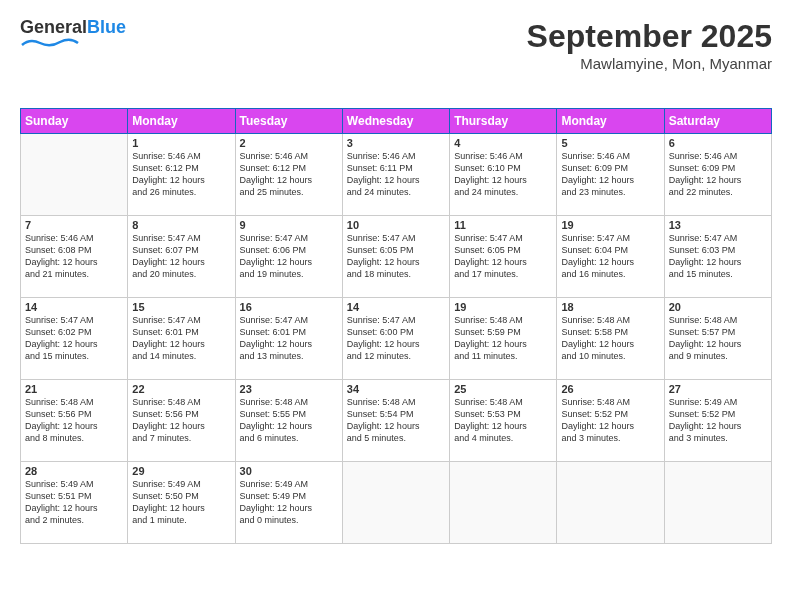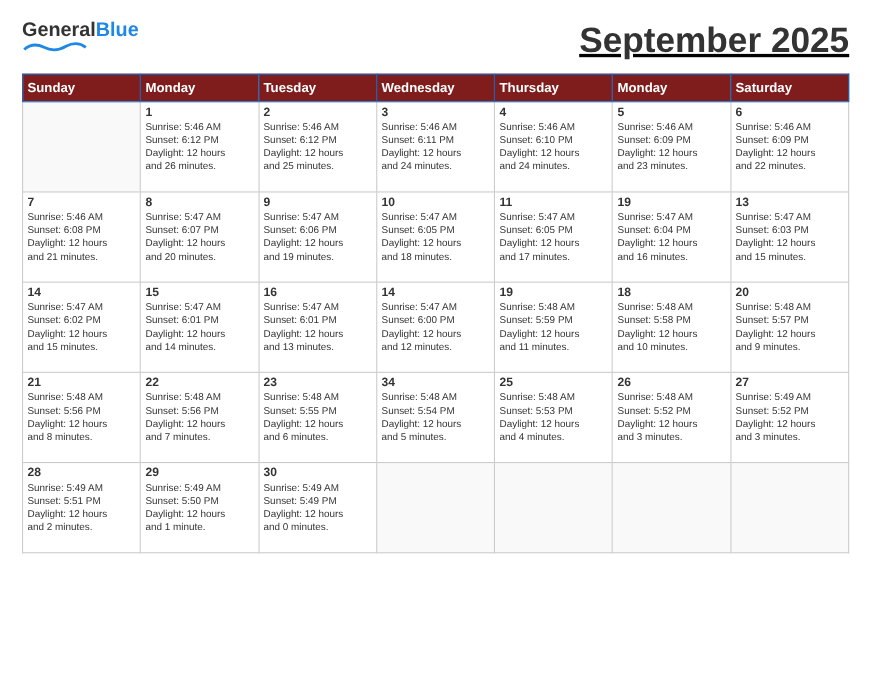--- a/index.html
+++ b/index.html
@@ -9,59 +9,59 @@
       width: 792px;
       height: 612px;
       overflow: hidden;
     }
     .page {
       width: 792px;
       height: 506px;
       padding: 18px 20px;
       display: flex;
       flex-direction: column;
+      gap: 26px;
     }
     .header {
       display: flex;
       justify-content: space-between;
       align-items: flex-start;
       margin-bottom: 10px;
     }
     .logo {
       display: flex;
       align-items: center;
     }
     .logo-text {
       font-size: 18px;
       font-weight: bold;
       line-height: 1.1;
     }
     .logo-general { color: #333; }
     .title-block {
       text-align: right;
-      text-decoration: underline;
     }
     .month-title {
       font-size: 32px;
       font-weight: bold;
       color: #333;
     }
     .location {
       font-size: 15px;
       color: #444;
     }
     .calendar {
       flex: 1;
       border: 1px solid #ccc;
       border-collapse: collapse;
       width: 100%;
       table-layout: fixed;
     }
     .calendar th {
-      background: #7f1d1d;
+      background: #d946ef;
       color: #fff;
       font-size: 12px;
       font-weight: bold;
       padding: 5px 4px;
       text-align: left;
       border: 1px solid #1565c0;
     }
     .calendar td {
       border: 1px solid #ccc;
       vertical-align: top;
@@ -92,20 +92,21 @@
         <div class="logo-text">
           <span class="logo-general">General</span><span style="color:#1e88e5;">Blue</span>
         </div>
         <svg width="60" height="14" viewBox="0 0 60 14">
           <path d="M2 7 Q10 0 20 5 Q30 10 40 4 Q50 -1 58 5" stroke="#1e88e5" stroke-width="2.5" fill="none"></path>
         </svg>
       </div>
     </div>
     <div class="title-block">
       <div class="month-title">September 2025</div>
+      <div class="location">Mawlamyine, Mon, Myanmar</div>
     </div>
   </div>
 
   <table class="calendar">
     <thead>
       <tr>
 
       <th>Sunday</th>
           <th>Monday</th>
           <th>Tuesday</th>

